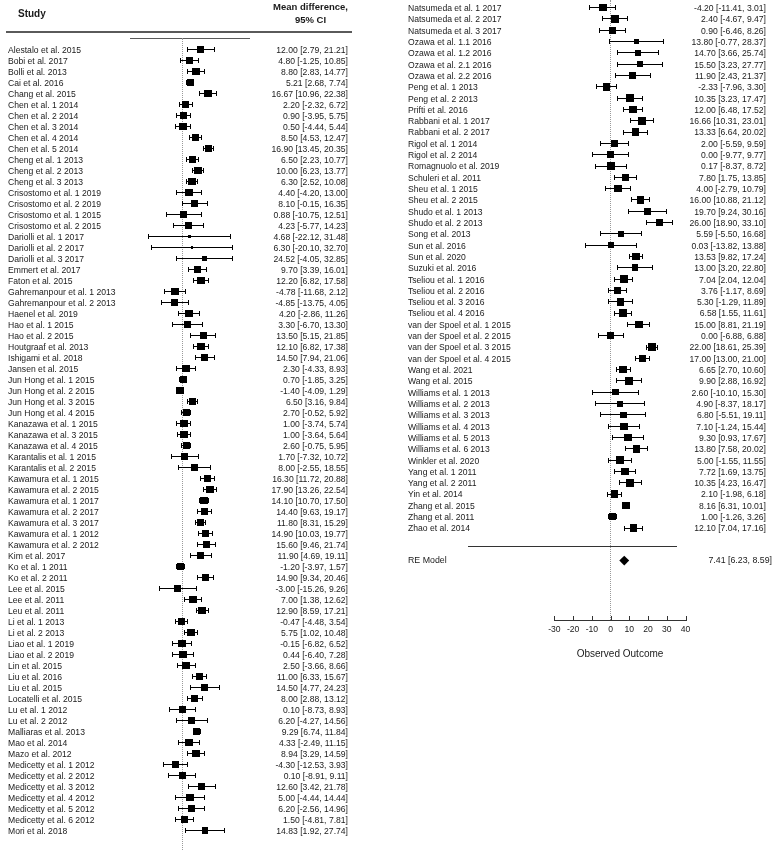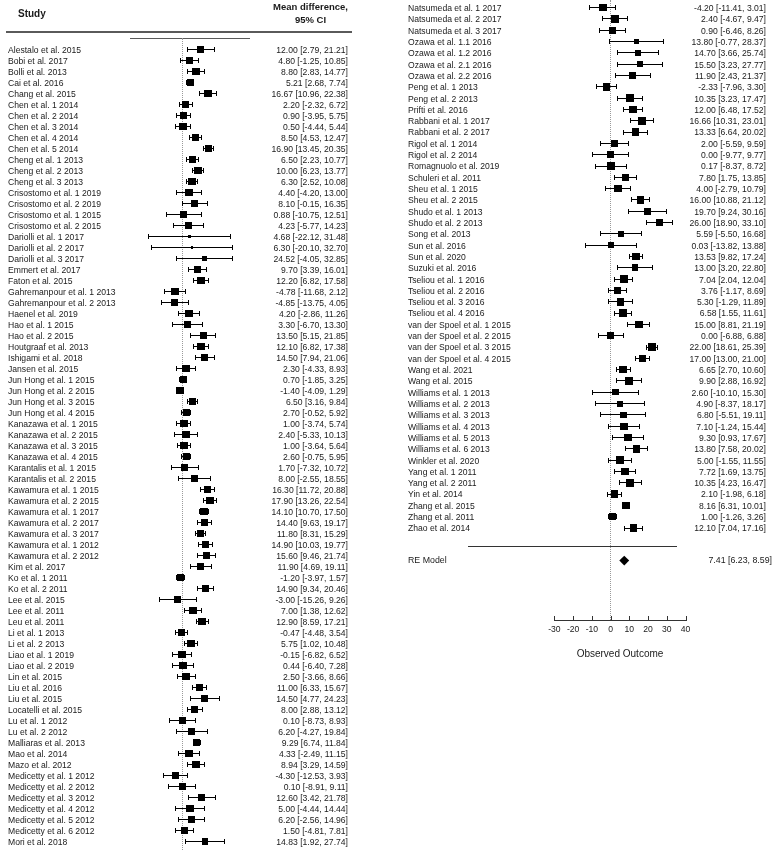--- a/index.html
+++ b/index.html
@@ -395,30 +395,20 @@
           <div class="lbl">Kanazawa et al. 1 2015</div>
           <div class="plotcell" style="left: 122px; width: 124px;">
             <div class="whisker" style="left: 48.453px; width: 14.694px;"></div>
             <div class="cap" style="left: 48.453px;"></div>
             <div class="cap" style="left: 62.147px;"></div>
             <div class="sq" style="width: 7.5px; height: 7.5px; left: 52.05px; top: calc(50% - 3.75px);"></div>
           </div>
           <div class="val">1.00 [-3.74, 5.74]</div>
         </div>
         <div class="row" style="height: 11px;">
-          <div class="lbl">Kanazawa et al. 2 2015</div>
-          <div class="plotcell" style="left: 122px; width: 124px;">
-            <div class="whisker" style="left: 45.9885px; width: 23.963px;"></div>
-            <div class="cap" style="left: 45.9885px;"></div>
-            <div class="cap" style="left: 68.9515px;"></div>
-            <div class="sq" style="width: 7.4902px; height: 7.4902px; left: 54.2249px; top: calc(50% - 3.7451px);"></div>
-          </div>
-          <div class="val">2.40 [-5.33, 10.13]</div>
-        </div>
-        <div class="row" style="height: 11px;">
           <div class="lbl">Kanazawa et al. 3 2015</div>
           <div class="plotcell" style="left: 122px; width: 124px;">
             <div class="whisker" style="left: 48.608px; width: 14.384px;"></div>
             <div class="cap" style="left: 48.608px;"></div>
             <div class="cap" style="left: 61.992px;"></div>
             <div class="sq" style="width: 7.5px; height: 7.5px; left: 52.05px; top: calc(50% - 3.75px);"></div>
           </div>
           <div class="val">1.00 [-3.64, 5.64]</div>
         </div>
         <div class="row" style="height: 11px;">
@@ -672,21 +662,21 @@
           <div class="val">0.10 [-8.73, 8.93]</div>
         </div>
         <div class="row" style="height: 11px;">
           <div class="lbl">Lu et al. 2 2012</div>
           <div class="plotcell" style="left: 122px; width: 124px;">
             <div class="whisker" style="left: 47.6315px; width: 32.457px;"></div>
             <div class="cap" style="left: 47.6315px;"></div>
             <div class="cap" style="left: 79.0885px;"></div>
             <div class="sq" style="width: 6.7778px; height: 6.7778px; left: 60.4711px; top: calc(50% - 3.3889px);"></div>
           </div>
-          <div class="val">6.20 [-4.27, 19.84]</div>
+          <div class="val">6.20 [-4.27, 14.56]</div>
         </div>
         <div class="row" style="height: 11px;">
           <div class="lbl">Malliaras et al. 2013</div>
           <div class="plotcell" style="left: 122px; width: 124px;">
             <div class="whisker" style="left: 64.697px; width: 7.905px;"></div>
             <div class="cap" style="left: 64.697px;"></div>
             <div class="cap" style="left: 71.602px;"></div>
             <div class="sq" style="width: 7.5px; height: 7.5px; left: 64.8995px; top: calc(50% - 3.75px);"></div>
           </div>
           <div class="val">9.29 [6.74, 11.84]</div>

